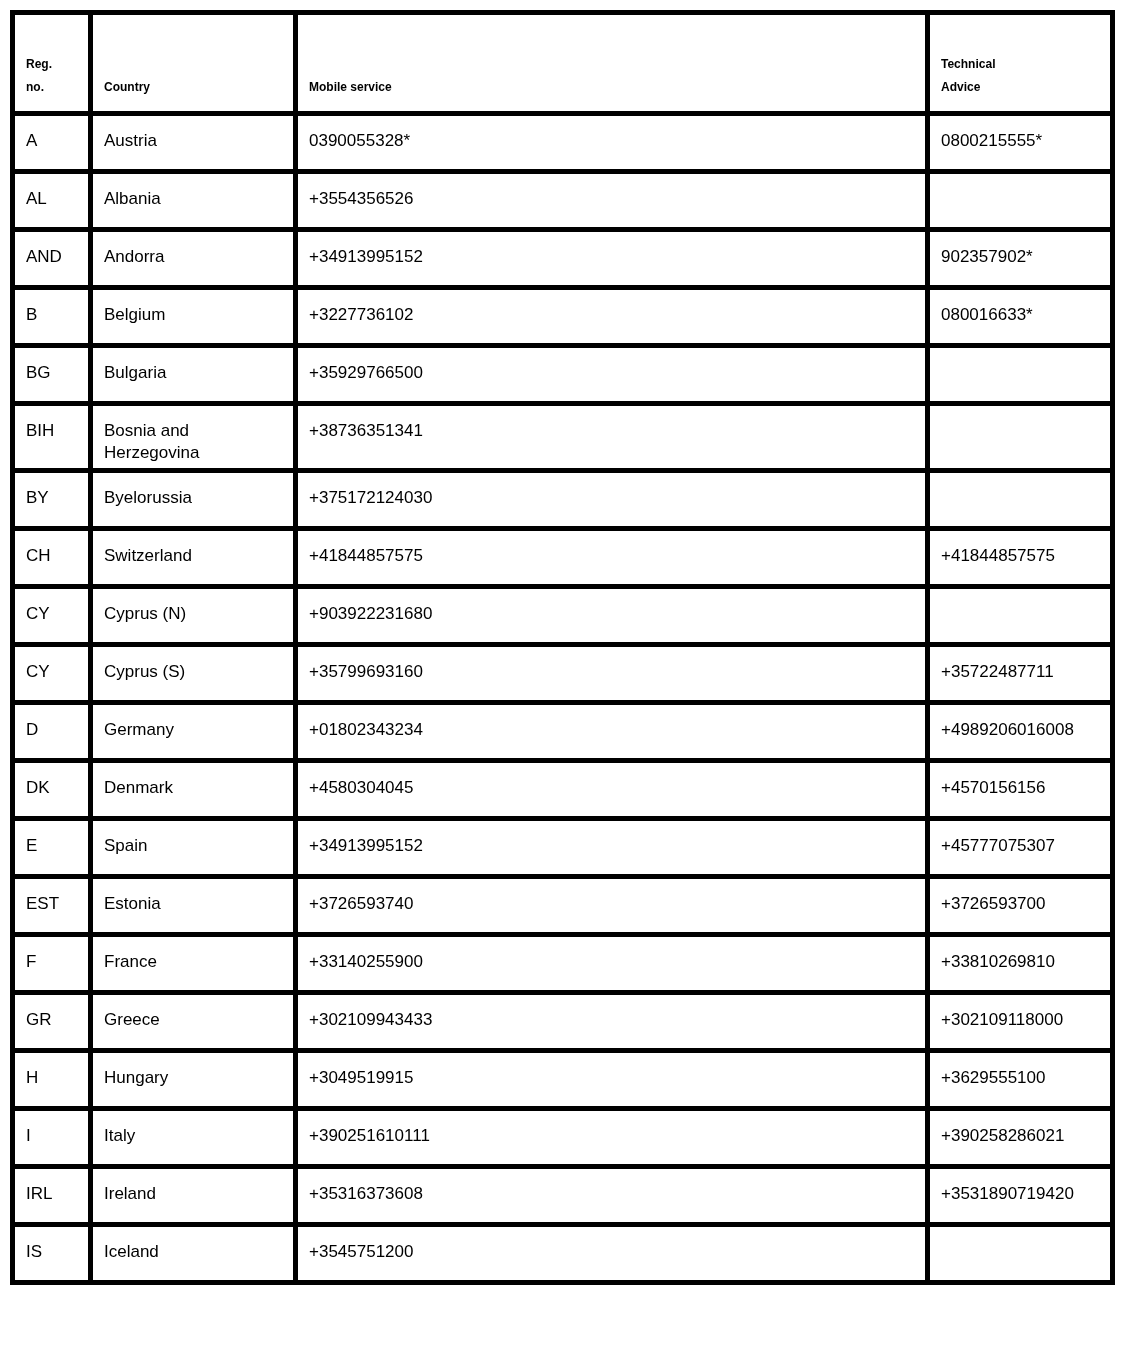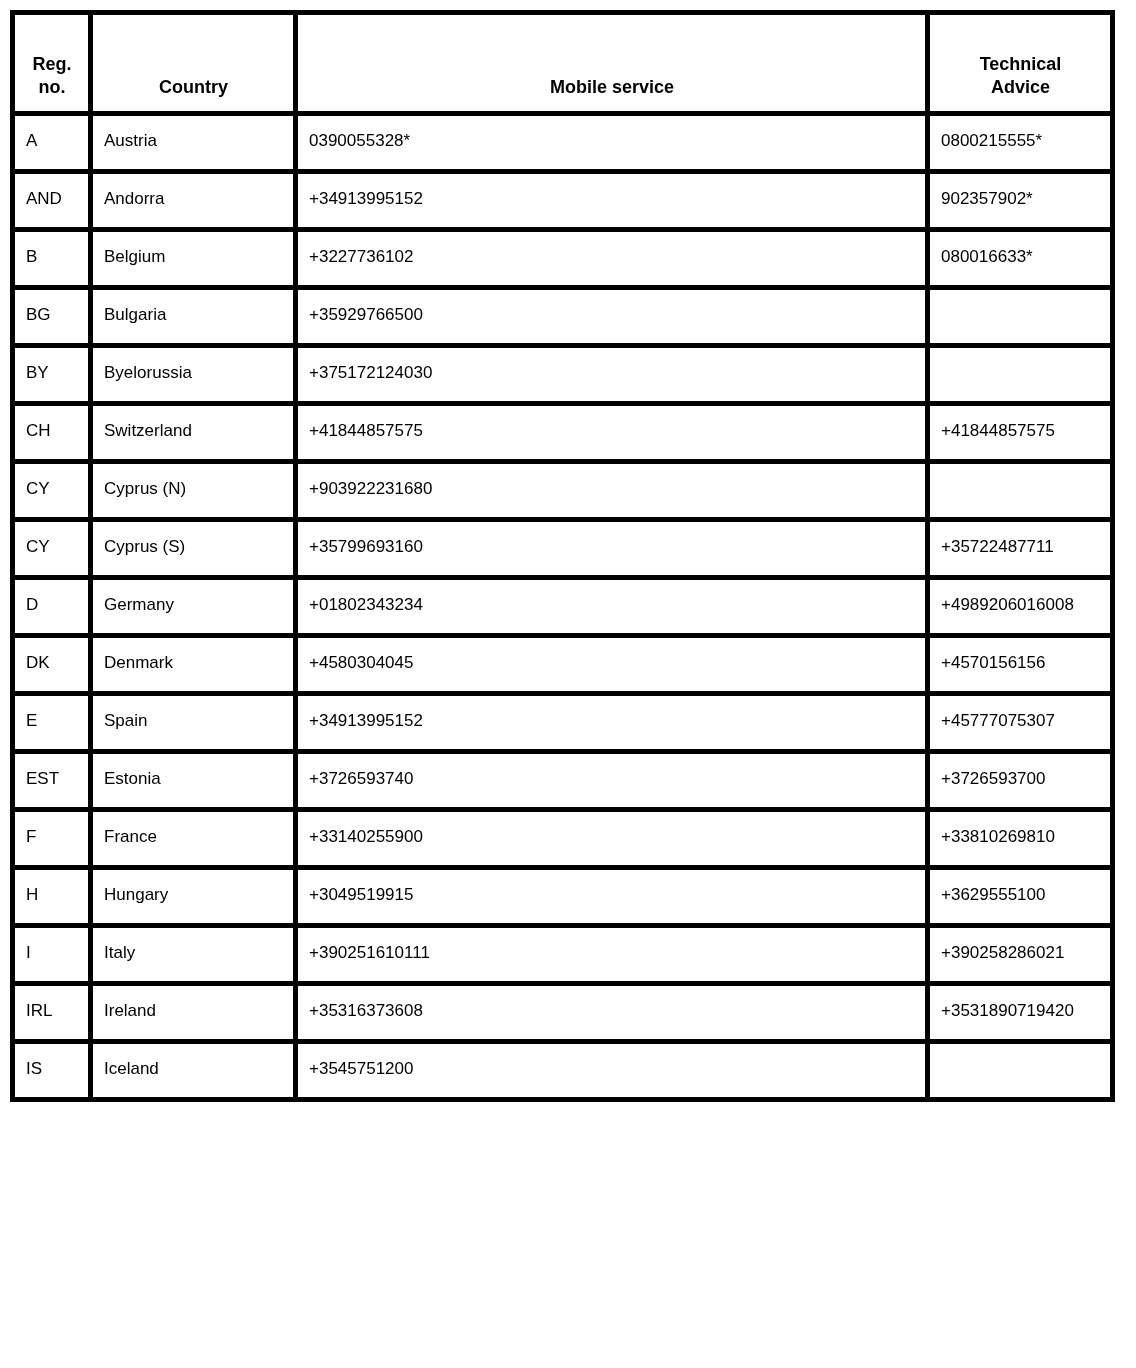--- a/index.html
+++ b/index.html
@@ -23,22 +23,22 @@
     width: 1100px;
     border-collapse: collapse;
     table-layout: fixed;
   }
   table.service-table, .service-table th, .service-table td {
     border: 5px solid #000000;
   }
   .service-table th {
     height: 78px;
     vertical-align: bottom;
-    text-align: center;
-    font-size: 18px;
+    text-align: left;
+    font-size: 12px;
     font-weight: bold;
     line-height: 23px;
     padding: 6px 10px 12px 11px;
     white-space: pre-line;
     background: #ffffff;
   }
   .service-table td {
     height: 35px;
     vertical-align: top;
     text-align: left;
@@ -77,38 +77,51 @@
       </tr>
     </thead>
     <tbody>
         <tr>
           <td>A</td>
           <td>Austria</td>
           <td>0390055328*</td>
           <td>0800215555*</td>
         </tr>
         <tr>
+          <td>AL</td>
+          <td>Albania</td>
+          <td>+3554356526</td>
+          <td></td>
+        </tr>
+        <tr>
           <td>AND</td>
           <td>Andorra</td>
           <td>+34913995152</td>
           <td>902357902*</td>
         </tr>
         <tr>
           <td>B</td>
           <td>Belgium</td>
           <td>+3227736102</td>
           <td>080016633*</td>
         </tr>
         <tr>
           <td>BG</td>
           <td>Bulgaria</td>
           <td>+35929766500</td>
           <td></td>
         </tr>
         <tr>
+          <td>BIH</td>
+          <td>Bosnia and
+Herzegovina</td>
+          <td>+38736351341</td>
+          <td></td>
+        </tr>
+        <tr>
           <td>BY</td>
           <td>Byelorussia</td>
           <td>+375172124030</td>
           <td></td>
         </tr>
         <tr>
           <td>CH</td>
           <td>Switzerland</td>
           <td>+41844857575</td>
           <td>+41844857575</td>
@@ -147,20 +160,26 @@
           <td>EST</td>
           <td>Estonia</td>
           <td>+3726593740</td>
           <td>+3726593700</td>
         </tr>
         <tr>
           <td>F</td>
           <td>France</td>
           <td>+33140255900</td>
           <td>+33810269810</td>
+        </tr>
+        <tr>
+          <td>GR</td>
+          <td>Greece</td>
+          <td>+302109943433</td>
+          <td>+302109118000</td>
         </tr>
         <tr>
           <td>H</td>
           <td>Hungary</td>
           <td>+3049519915</td>
           <td>+3629555100</td>
         </tr>
         <tr>
           <td>I</td>
           <td>Italy</td>

